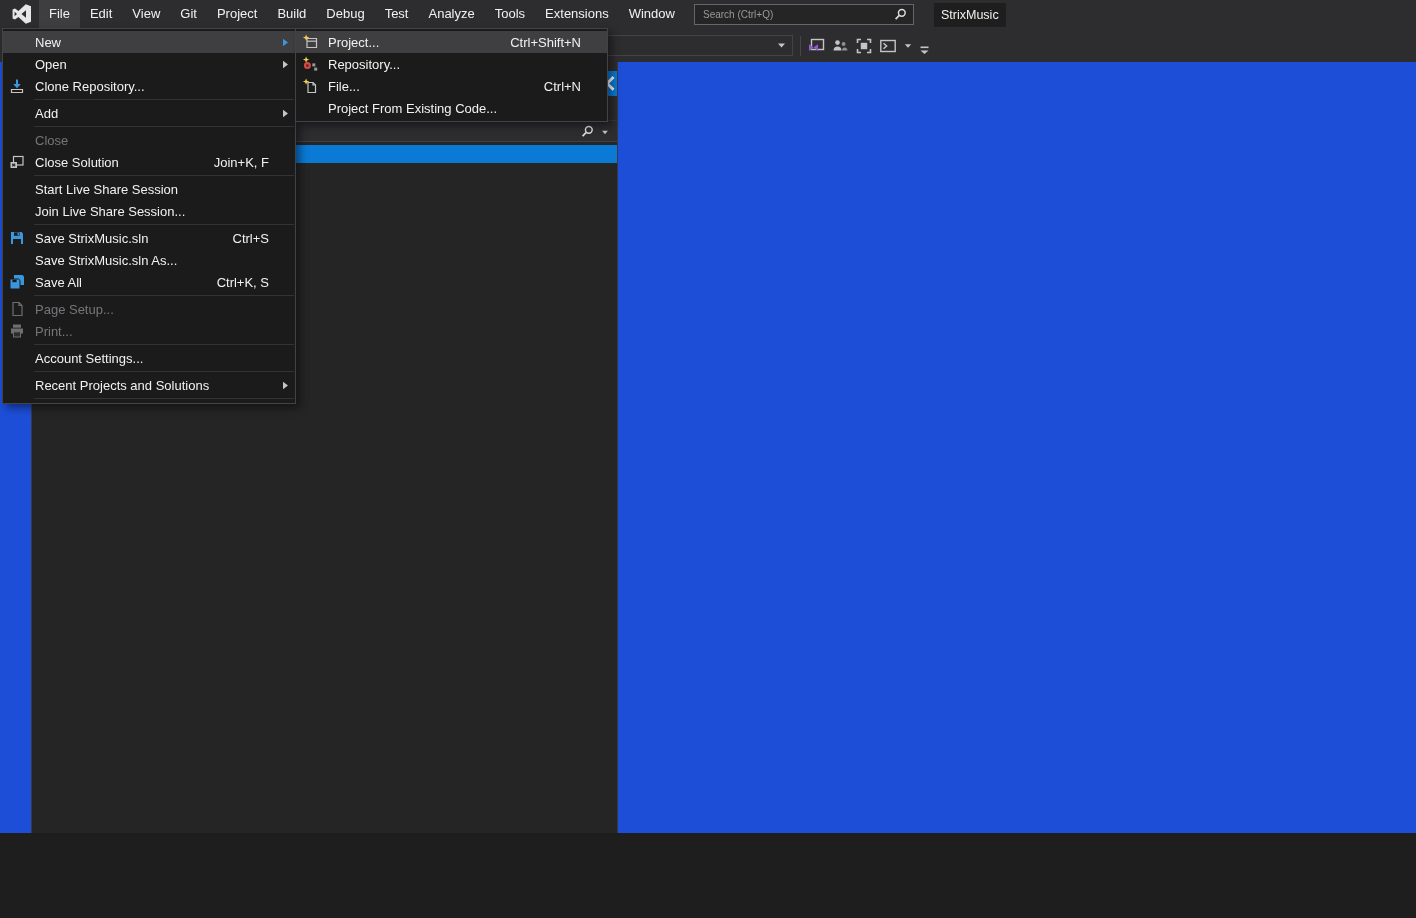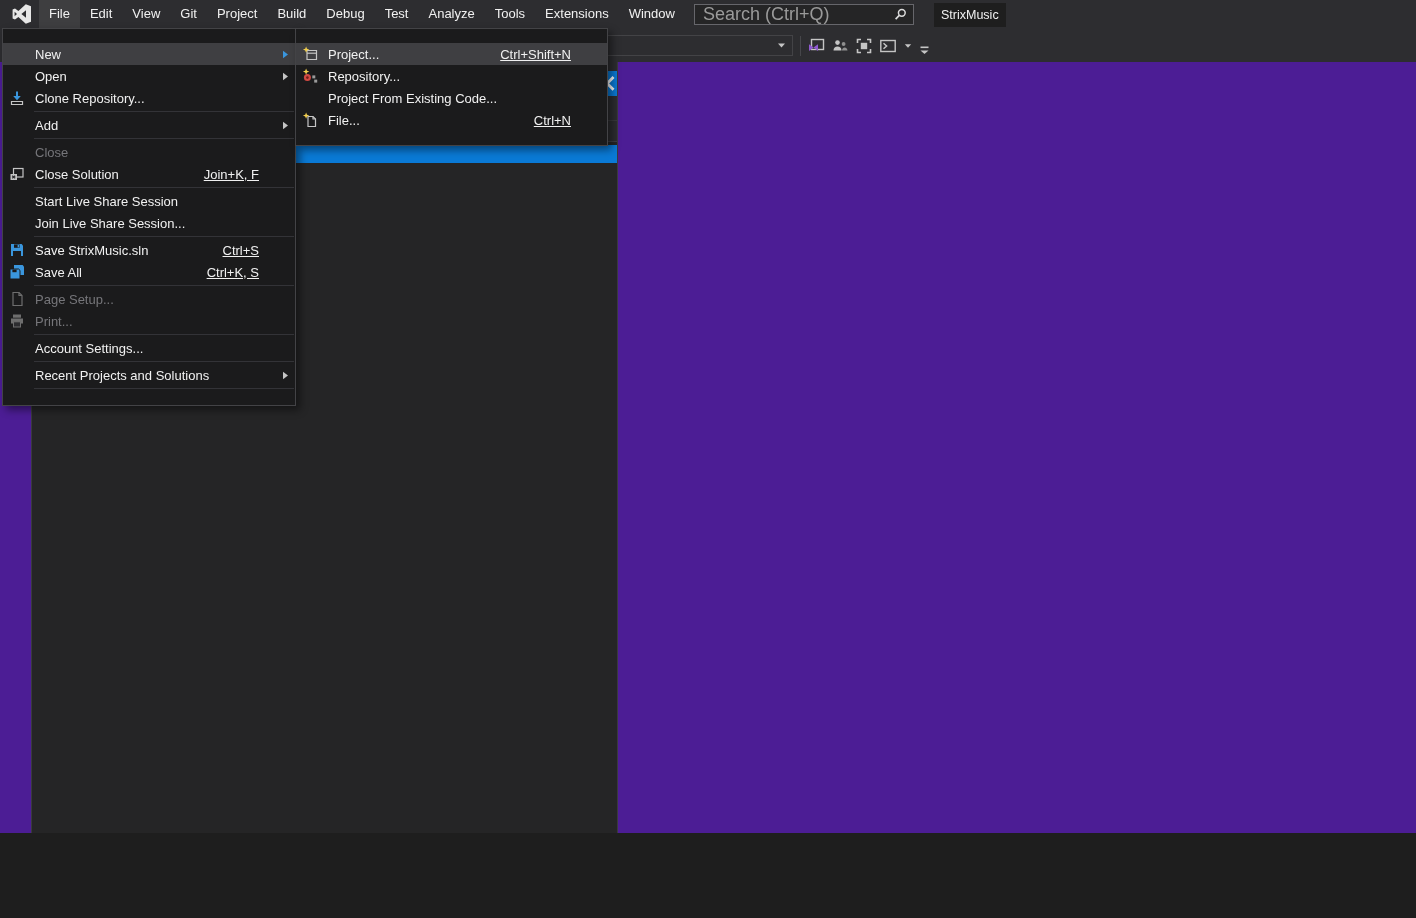--- a/index.html
+++ b/index.html
@@ -1,31 +1,31 @@
 <!DOCTYPE html>
 <html><head>
 <meta charset="utf-8">
 <style>
   html,body{margin:0;padding:0;background:#1e1e1e;}
   .canvas{
     position:relative;width:1416px;height:833px;overflow:hidden;
-    background:#4c1d95;
+    background:#1d4ed8;
     font-family:"Liberation Sans", sans-serif;
     color:#f1f1f1;font-size:13px;
     -webkit-font-smoothing:antialiased;
   }
   
   .titlebar{position:absolute;left:0;top:0;width:100%;height:28px;background:#2d2d30;display:flex;align-items:stretch;}
   .vs-logo{width:24px;height:22px;margin:3px 6px 0 9px;flex:none;}
   .vs-logo svg{width:24px;height:22px;display:block;}
   .menubar{display:flex;align-items:stretch;}
   .mb-item{padding:0 10px;line-height:28px;color:#f1f1f1;cursor:default;white-space:nowrap;}
   .mb-item.active{background:#3e3e40;}
   .search-wrap{position:absolute;left:694px;top:4px;width:220px;height:21px;background:#252526;border:1px solid #66666b;box-sizing:border-box;}
-  .search-wrap input{position:absolute;left:0;top:0;width:190px;height:100%;background:transparent;border:none;outline:none;color:#9a9a9a;font-family:"Liberation Sans",sans-serif;font-size:18px;padding:0 0 0 8px;}
+  .search-wrap input{position:absolute;left:0;top:0;width:190px;height:100%;background:transparent;border:none;outline:none;color:#9a9a9a;font-family:"Liberation Sans",sans-serif;font-size:10px;padding:0 0 0 8px;}
   .search-wrap input::placeholder{color:#9a9a9a;opacity:1;}
   .search-wrap .icon{position:absolute;right:5px;top:2px;width:15px;height:15px;}
   .solution-badge{position:absolute;left:934px;top:3px;height:24px;line-height:24px;padding:0 7px;background:#1e1e1e;color:#f1f1f1;font-size:12.5px;}
   
   .toolbar-row{position:absolute;left:0;top:28px;width:100%;height:34px;background:#2d2d30;}
   .combo{position:absolute;left:468px;top:7px;width:325px;height:21px;background:#2d2d30;border:1px solid #434346;box-sizing:border-box;}
   .combo .icon{position:absolute;right:5px;top:4px;width:11px;height:11px;}
   .tb-sep{position:absolute;left:800px;top:8px;width:1px;height:20px;background:#46464a;}
   .tb-icons{position:absolute;left:806px;top:8px;height:20px;display:flex;align-items:center;}
   .tb-btn{width:19px;height:19px;margin-right:5px;display:flex;align-items:center;justify-content:center;}
@@ -37,30 +37,30 @@
   
   .tool-window{position:absolute;left:31px;top:62px;width:587px;height:856px;background:#252526;border-left:1px solid #3a3a3e;border-right:1px solid #3a3a3e;box-sizing:border-box;}
   .tw-header{position:absolute;left:0;top:0;width:100%;height:58px;background:#2d2d30;}
   .tw-collapse{position:absolute;right:0px;top:9px;width:14px;height:25px;background:#0a7ad6;display:flex;align-items:center;justify-content:center;}
   .tw-collapse svg{width:10px;height:12px;display:block;}
   .tw-search{position:absolute;left:0;top:58px;width:100%;height:22px;background:#2d2d30;border-top:1px solid #3a3a3e;border-bottom:1px solid #3f3f46;box-sizing:border-box;}
   .tw-search .mag{position:absolute;right:22px;top:3px;width:15px;height:15px;}
   .tw-search .drop{position:absolute;right:7px;top:7px;width:10px;height:9px;}
   .tw-selected-row{position:absolute;left:0;top:83px;width:100%;height:18px;background:#0a7ad6;}
   
-  .menu{position:absolute;background:#1b1b1c;border:1px solid #434346;box-sizing:border-box;box-shadow:4px 4px 8px rgba(0,0,0,.45);padding:14px 0;}
+  .menu{position:absolute;background:#1b1b1c;border:1px solid #434346;box-sizing:border-box;box-shadow:4px 4px 8px rgba(0,0,0,.45);padding:2px 0;}
   .file-menu{left:2px;top:28px;width:294px;z-index:10;}
   .new-submenu{left:295px;top:28px;width:313px;z-index:11;}
   .menu-item{display:flex;align-items:center;height:22px;padding:0 5px 0 6px;cursor:default;}
   .menu-item.highlighted{background:#3f3f42;}
   .mi-icon{width:26px;flex:none;display:flex;align-items:center;}
   .mi-icon svg{width:16px;height:16px;display:block;}
   .mi-label{white-space:nowrap;color:#f1f1f1;}
   .menu-item.disabled .mi-label{color:#76767a;}
-  .mi-shortcut{margin-left:auto;margin-right:22px;color:#f1f1f1;white-space:nowrap;text-decoration:underline;}
+  .mi-shortcut{margin-left:auto;margin-right:12px;color:#f1f1f1;white-space:nowrap;}
   .menu-item.disabled .mi-shortcut{color:#76767a;}
   .mi-arrow{width:9px;flex:none;display:flex;align-items:center;}
   .mi-arrow svg{width:9px;height:9px;display:block;}
   .menu-sep{height:1px;background:#333337;margin:2px 1px 2px 31px;}
   .icon svg{display:block;width:100%;height:100%;}
 </style>
 </head>
 <body>
 
 <div class="canvas">
@@ -258,20 +258,26 @@
             <rect x="5" y="2.4" width="5.6" height="3.4" fill="#1b1b1c"></rect>
             <rect x="8.6" y="2.8" width="1.5" height="2.6" fill="#3a96dd"></rect>
             <rect x="4" y="9" width="8" height="5" fill="#1b1b1c"></rect>
           </svg>
         </span>
         <span class="mi-label">Save StrixMusic.sln</span>
         <span class="mi-shortcut">Ctrl+S</span>
         <span class="mi-arrow"></span>
       </div>
       <div class="menu-item">
+        <span class="mi-icon"></span>
+        <span class="mi-label">Save StrixMusic.sln As...</span>
+        <span class="mi-shortcut"></span>
+        <span class="mi-arrow"></span>
+      </div>
+      <div class="menu-item">
         <span class="mi-icon">
           <svg viewBox="0 0 16 16">
             <path d="M5 1h8.6L15 2.4V11H5z" fill="#3a96dd"></path>
             <path d="M1 5h8.6L11 6.4V15H1z" fill="#3a96dd" stroke="#1b1b1c" stroke-width="1"></path>
             <rect x="3.4" y="5.6" width="4.2" height="2.6" fill="#1b1b1c"></rect>
           </svg>
         </span>
         <span class="mi-label">Save All</span>
         <span class="mi-shortcut">Ctrl+K, S</span>
         <span class="mi-arrow"></span>
@@ -342,32 +348,32 @@
             <rect x="10.3" y="7.4" width="3" height="3" fill="#9a9a9a"></rect>
             <rect x="12.2" y="11.6" width="3" height="3" fill="#9a9a9a"></rect>
             <path d="M4.1.4l.9 2.3 2.3.9-2.3.9-.9 2.3-.9-2.3L.9 3.6l2.3-.9z" fill="#f2cf4e"></path>
           </svg>
         </span>
         <span class="mi-label">Repository...</span>
         <span class="mi-shortcut"></span>
         <span class="mi-arrow"></span>
       </div>
       <div class="menu-item">
-        <span class="mi-icon"></span>
-        <span class="mi-label">Project From Existing Code...</span>
-        <span class="mi-shortcut"></span>
-        <span class="mi-arrow"></span>
-      </div>
-      <div class="menu-item">
         <span class="mi-icon">
           <svg viewBox="0 0 16 16">
             <path d="M6 4.5h5l2.5 2.6v7.4H6z" fill="none" stroke="#c5c5c5" stroke-width="1.2"></path>
             <path d="M11 4.5V7h2.5" fill="none" stroke="#c5c5c5" stroke-width="1.2"></path>
             <path d="M4.1.4l.9 2.3 2.3.9-2.3.9-.9 2.3-.9-2.3L.9 3.6l2.3-.9z" fill="#f2cf4e"></path>
           </svg>
         </span>
         <span class="mi-label">File...</span>
         <span class="mi-shortcut">Ctrl+N</span>
         <span class="mi-arrow"></span>
       </div>
+      <div class="menu-item">
+        <span class="mi-icon"></span>
+        <span class="mi-label">Project From Existing Code...</span>
+        <span class="mi-shortcut"></span>
+        <span class="mi-arrow"></span>
+      </div>
     </div>
 
 </div>
 
 </body></html>

